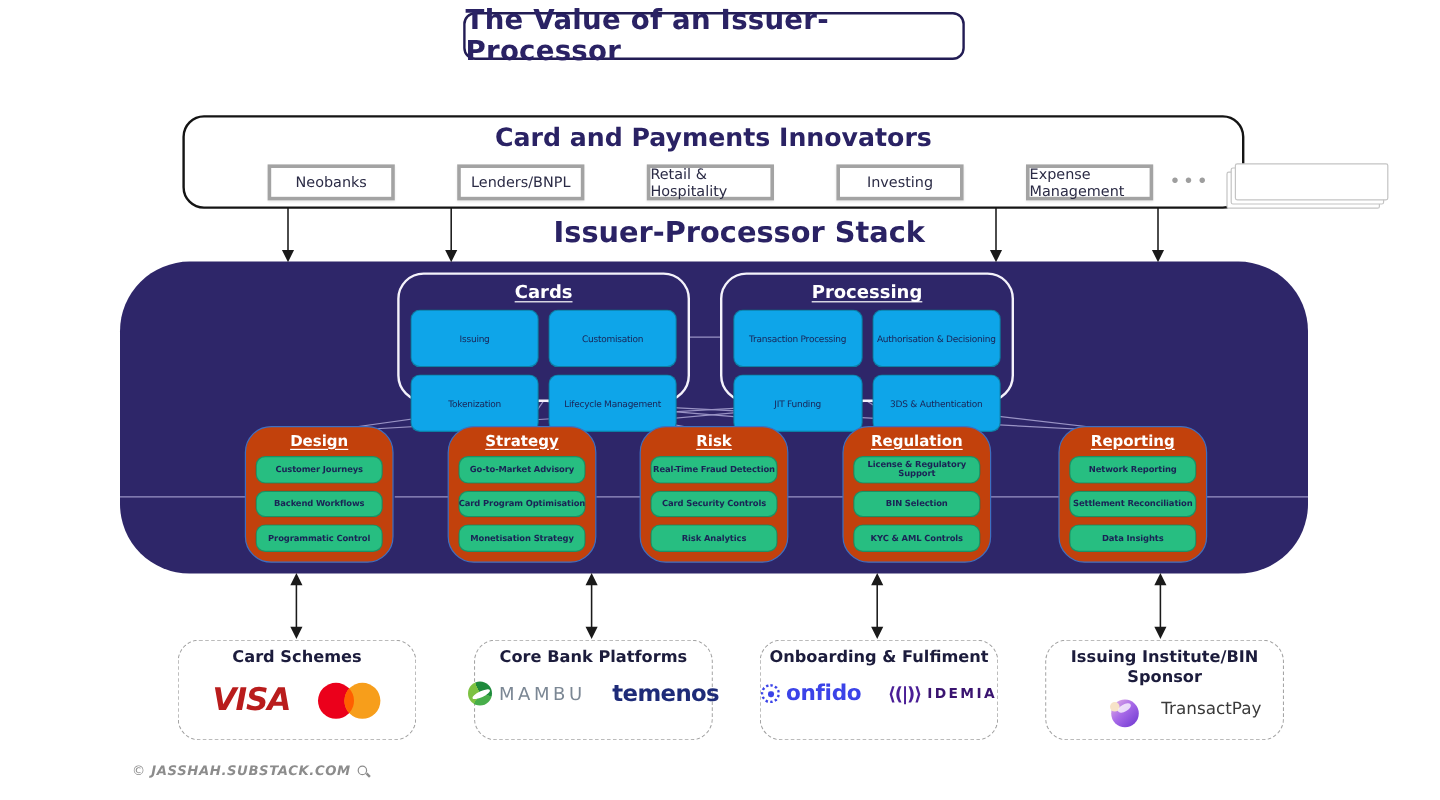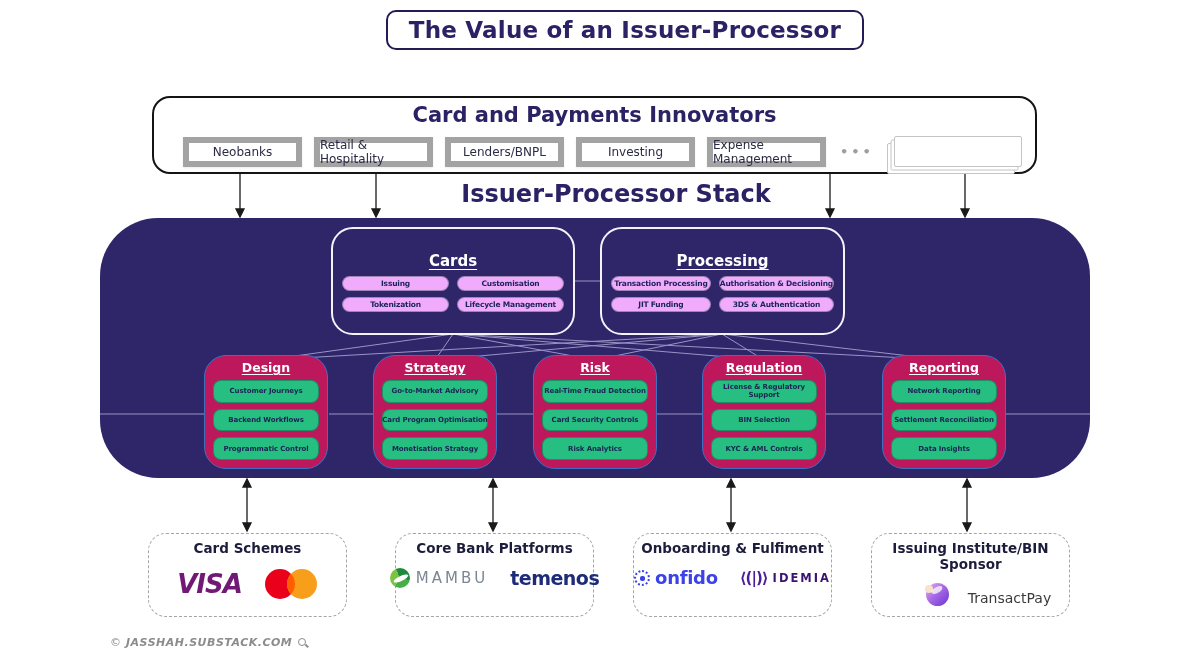--- a/index.html
+++ b/index.html
@@ -1,94 +1,94 @@
 <!DOCTYPE html>
 <html><head>
 <meta charset="utf-8">
 <style>
   * { margin:0; padding:0; box-sizing:border-box; }
   body { background:#fff; font-family:"DejaVu Sans","Liberation Sans",sans-serif; }
   .canvas { position:relative; width:1200px; height:667px; background:#fff; overflow:hidden; }
 
   
-  .title-box { position:absolute; left:386px; top:10px; width:478px; height:40px;
+  .title-box { position:absolute; left:386px; top:10px; width:418px; height:40px;
     border:2.5px solid #221C54; border-radius:10px; background:#fff;
     display:flex; align-items:center; justify-content:center; z-index:3; }
   .title-box span { font-size:23px; font-weight:bold; color:#2A2264; letter-spacing:.2px; }
 
   
   .innovators { position:absolute; left:152px; top:96px; width:885px; height:78px;
     border:2px solid #141414; border-radius:18px; background:#fff; z-index:3; }
   .innov-heading { text-align:center; margin-top:5px; font-size:21px; font-weight:bold; color:#2A2264; }
   .innov-row { position:absolute; left:29px; right:22px; top:38px; display:flex; align-items:center; gap:12px; }
-  .chip { width:119px; height:30px; background:#fff; border:6px solid #a3a3a3; box-shadow:0 1px 2px rgba(0,0,0,.08);
-    display:flex; align-items:center; justify-content:center; font-size:12px; color:#2B2B45; flex:0 0 auto; }
+  .chip { width:106px; height:30px; background:#fff; border:3px solid #a3a3a3; box-shadow:0 1px 2px rgba(0,0,0,.08);
+    display:flex; align-items:center; justify-content:center; font-size:12px; color:#2B2B45; flex:0 0 auto;margin-left:40px; }
   .dots { color:#9E9E9E; font-size:13px; letter-spacing:3px; font-weight:bold; flex:0 0 auto; padding:0 2px; }
   .stack-more { position:relative; width:128px; height:31px; flex:0 0 auto; margin-left:6px; }
   .stack-more .sheet { position:absolute; inset:0; background:#fff; border:1px solid #C4C4C4; border-radius:2px; }
   .stack-more .s2 { transform:translate(-7px,7px); }
   .stack-more .s1 { transform:translate(-3.5px,3.5px); }
 
   
   .stack-title { position:absolute; left:16px; top:180px; width:1200px; text-align:center;
     font-size:24px; font-weight:bold; color:#2A2264; z-index:3; }
 
   
   .stack-container { position:absolute; left:100px; top:218px; width:990px; height:260px;
     background:#2E2669; border-radius:58px; z-index:1; }
 
   svg.connectors { position:absolute; left:0; top:0; z-index:2; }
 
   
   .group-box { position:absolute; top:227px; height:108px; background:#2E2669;
     border:2px solid #F4F2FB; border-radius:22px; z-index:3; padding:5px 9px 0; }
   .group-box .g-head { text-align:center; color:#fff; font-weight:bold; font-size:15px;
-    text-decoration:underline; text-underline-offset:3px; margin-bottom:6px;margin-top:18px; }
+    text-decoration:underline; text-underline-offset:3px; margin-bottom:6px; }
   .g-grid { display:grid; grid-template-columns:1fr 1fr; gap:6px 8px; }
-  .gbtn { height:15px; background:#f0abfc; border:1px solid rgba(10,60,45,.35); border-radius:8px;
-    display:flex; align-items:center; justify-content:center; color:#1A2355; font-weight:bold;
+  .gbtn { height:48px; background:#0ea5e9; border:1px solid rgba(10,60,45,.35); border-radius:8px;
+    display:flex; align-items:center; justify-content:center; color:#1A2355; font-weight:normal;
     font-size:7.5px; letter-spacing:-.2px; white-space:nowrap; }
 
   
-  .pillar { position:absolute; top:355px; width:124px; height:114px; background:#be185d;
+  .pillar { position:absolute; top:355px; width:124px; height:114px; background:#c2410c;
     border:1.5px solid #3E6FC1; border-radius:22px; z-index:3; padding:4px 8px 8px;
     display:flex; flex-direction:column; }
   .pillar .p-head { text-align:center; color:#fff; font-weight:bold; font-size:12.5px;
     text-decoration:underline; text-underline-offset:2px; margin-bottom:5px; }
   .p-items { flex:1; display:flex; flex-direction:column; gap:6px; }
   .pbtn { flex:1; background:#27BE81; border:1px solid rgba(10,60,45,.35); border-radius:8px;
     display:flex; align-items:center; justify-content:center; text-align:center;
     color:#1A2355; font-weight:bold; font-size:7px; letter-spacing:-.1px; white-space:nowrap; padding:1px 2px; }
   .pbtn.wrap { white-space:normal; line-height:1.25; }
 
   
   .partner { position:absolute; top:533px; width:199px; height:84px; background:#fff;
     border:1.6px dashed #A5A5A5; border-radius:18px; z-index:3; padding-top:6px; }
   .partner .pt-head { text-align:center; font-size:13.5px; font-weight:bold; color:#1C1C3C; }
   .logo-row { display:flex; align-items:center; justify-content:center; gap:22px; margin-top:11px; }
 
   
-  .visa-text { font-size:26px; font-weight:bold; font-style:italic; color:#701a75; letter-spacing:-1px; }
+  .visa-text { font-size:26px; font-weight:bold; font-style:italic; color:#b91c1c; letter-spacing:-1px; }
   .mc { display:flex; }
   .mambu { display:flex; align-items:center; gap:6px;text-align:center; }
   .mambu-icon { position:relative; width:20px; height:20px; border-radius:50%;
     background:conic-gradient(from 210deg,#7DC242 0 35%,#1E8A3C 35% 70%,#47AE4A 70%); overflow:hidden; }
   .mambu-icon::after { content:""; position:absolute; left:3px; top:8px; width:16px; height:5px;
     background:#fff; border-radius:50%; transform:rotate(-25deg); }
   .mambu-text { font-size:15px; color:#7B8794; letter-spacing:3px; font-weight:500; }
   .temenos-text { font-size:19px; font-weight:bold; color:#1E2B78; letter-spacing:-.5px; }
   .onfido { display:flex; align-items:center; gap:5px; }
   .onfido-icon { position:relative; width:16px; height:16px; border:2px dotted #3B43E8; border-radius:50%; }
   .onfido-icon::after { content:""; position:absolute; left:4px; top:4px; width:5px; height:5px;
     background:#3B43E8; border-radius:2px; }
   .onfido-text { font-size:18px; font-weight:bold; color:#3B43E8; letter-spacing:-.3px; }
   .idemia { display:flex; align-items:center; gap:5px; }
   .idemia-glyph { font-size:15px; font-weight:bold; color:#4A1E96; letter-spacing:-1px; }
   .idemia-text { font-size:11.5px; font-weight:bold; color:#3A1470; letter-spacing:2px; }
-  .tpay { display:flex; align-items:flex-end; gap:19px;margin-left:36px; }
+  .tpay { display:flex; align-items:flex-start; gap:19px;margin-left:36px; }
   .tpay-icon { position:relative; width:23px; height:23px; border-radius:50%;
     background:linear-gradient(135deg,#E9B8E4 0%,#A86AE8 45%,#6B35CF 100%); }
   .tpay-icon::before { content:""; position:absolute; left:-1px; top:2px; width:8px; height:8px;
     background:#F7E3C8; border-radius:50%; }
   .tpay-icon::after { content:""; position:absolute; left:5px; top:4px; width:12px; height:6px;
     background:rgba(255,255,255,.75); border-radius:50%; transform:rotate(-30deg); }
   .tpay-text { font-size:14px; color:#3A3A3A; font-weight:500; }
 
   
   .footer { position:absolute; left:110px; top:636px; display:flex; align-items:center; gap:5px;
@@ -106,22 +106,22 @@
 <div class="canvas">
 
   <div class="title-box">
     <span>The Value of an Issuer-Processor</span>
   </div>
 
   <div class="innovators">
     <div class="innov-heading">Card and Payments Innovators</div>
     <div class="innov-row">
       <div class="chip">Neobanks</div>
+      <div class="chip">Lenders/BNPL</div>
       <div class="chip">Retail &amp; Hospitality</div>
-      <div class="chip">Lenders/BNPL</div>
       <div class="chip">Investing</div>
       <div class="chip">Expense Management</div>
       <div class="dots">•••</div>
       <div class="stack-more">
         <div class="sheet s2"></div>
         <div class="sheet s1"></div>
         <div class="sheet"></div>
       </div>
     </div>
   </div>

